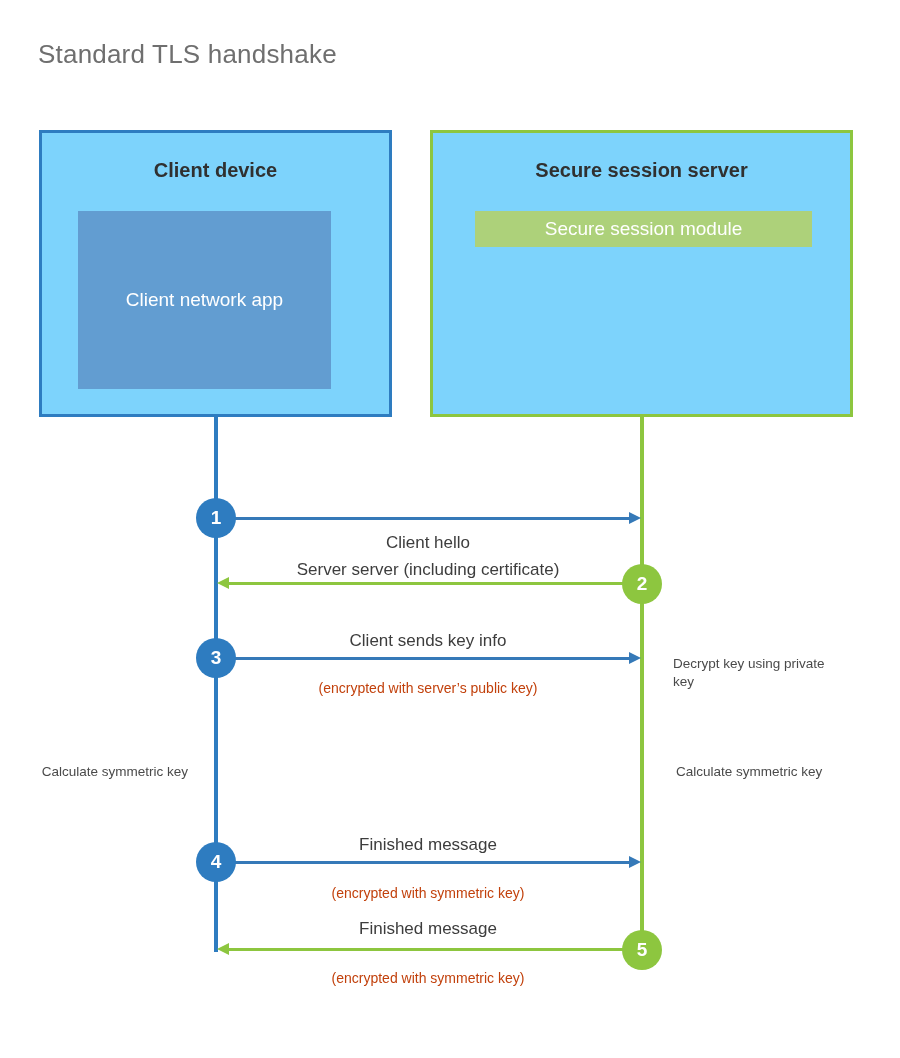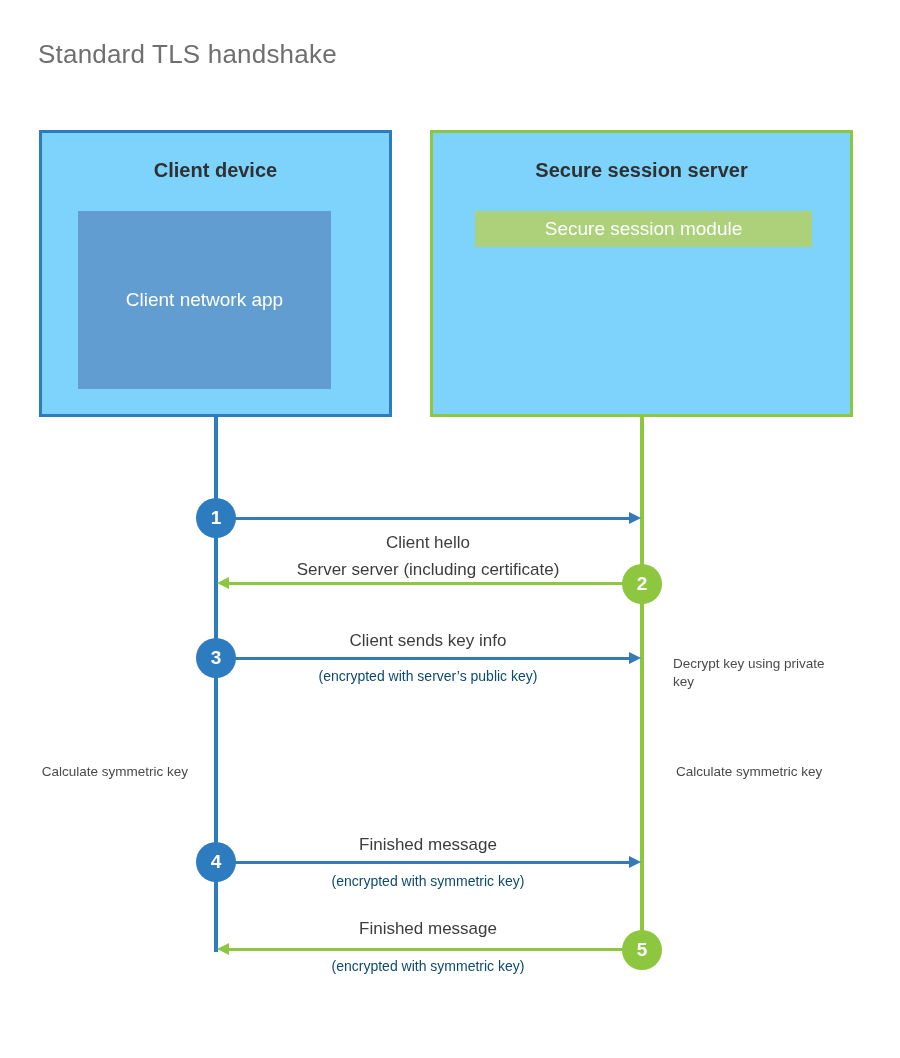--- a/index.html
+++ b/index.html
@@ -171,22 +171,23 @@
     font-size: 17px;
     font-weight: 400;
     color: #3d3d3d;
     white-space: nowrap;
   }
   .msg-sublabel {
     position: absolute;
     text-align: center;
     font-size: 14px;
     font-weight: 400;
-    color: #0c4a6e;
+    color: #c2410c;
     white-space: nowrap;
+    margin-top: 12px;
   }
 
   
   .side-note {
     position: absolute;
     font-size: 13.5px;
     font-weight: 400;
     color: #4a4a4a;
     line-height: 1.3;
     margin-top: 12px;

